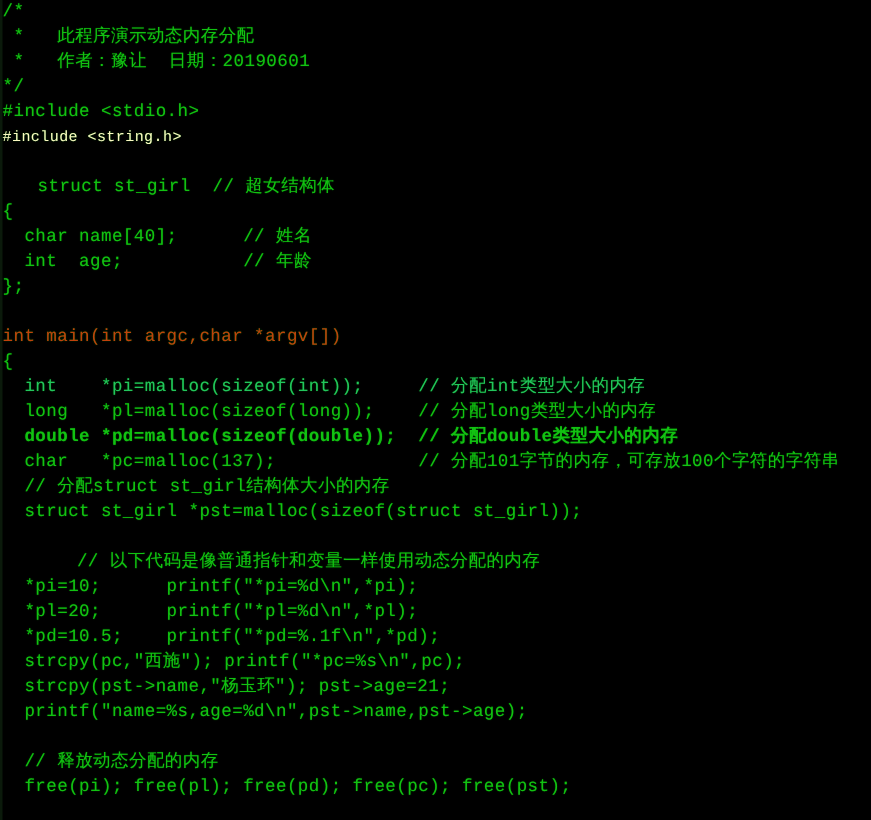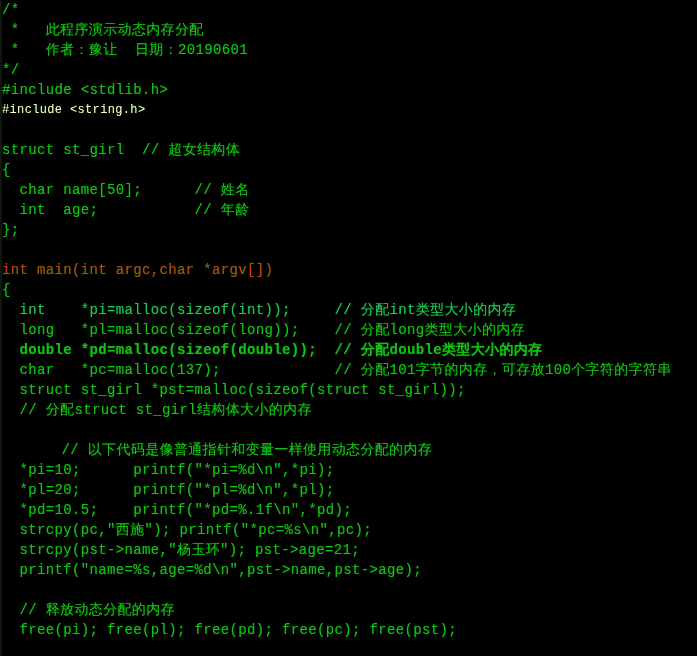--- a/index.html
+++ b/index.html
@@ -52,37 +52,37 @@
 </head>
 <body>
 
 <div id="terminal" style="background: rgb(0, 0, 0);">
   <div id="left-edge"></div>
   <div id="code-area">
       <div class="code-line" style="color: rgb(18, 194, 18); height: 20px; line-height: 20px; font-size: 14px;">/*</div>
       <div class="code-line" style="color: rgb(18, 194, 18); height: 20px; line-height: 20px; font-size: 14px;"> *   此程序演示动态内存分配</div>
       <div class="code-line" style="color: rgb(18, 194, 18); height: 20px; line-height: 20px; font-size: 14px;"> *   作者：豫让  日期：20190601</div>
       <div class="code-line" style="color: rgb(18, 194, 18); height: 20px; line-height: 20px; font-size: 14px;">*/</div>
-      <div class="code-line" style="color: rgb(18, 194, 18); height: 20px; line-height: 20px; font-size: 14px;">#include &lt;stdlib.h&gt;</div>
+      <div class="code-line" style="color: rgb(18, 194, 18); height: 20px; line-height: 20px; font-size: 14px;">#include &lt;stdio.h&gt;</div>
       <div class="code-line" style="color: #fef9c3; height: 20px; line-height: 20px; font-size: 12px;">#include &lt;string.h&gt;</div>
       <div class="code-line blank" style="height: 20px; line-height: 20px; font-size: 14px;">&nbsp;</div>
-      <div class="code-line" style="color: rgb(18, 194, 18); height: 20px; line-height: 20px; font-size: 14px;">struct st_girl  // 超女结构体</div>
+      <div class="code-line" style="color: rgb(18, 194, 18); height: 20px; line-height: 20px; font-size: 14px; padding-left: 28px;">struct st_girl  // 超女结构体</div>
       <div class="code-line" style="color: rgb(18, 194, 18); height: 20px; line-height: 20px; font-size: 14px;">{</div>
-      <div class="code-line" style="color: rgb(18, 194, 18); height: 20px; line-height: 20px; font-size: 14px;">  char name[50];      // 姓名</div>
+      <div class="code-line" style="color: rgb(18, 194, 18); height: 20px; line-height: 20px; font-size: 14px;">  char name[40];      // 姓名</div>
       <div class="code-line" style="color: rgb(18, 194, 18); height: 20px; line-height: 20px; font-size: 14px;">  int  age;           // 年龄</div>
       <div class="code-line" style="color: rgb(18, 194, 18); height: 20px; line-height: 20px; font-size: 14px;">};</div>
       <div class="code-line blank" style="height: 20px; line-height: 20px; font-size: 14px;">&nbsp;</div>
       <div class="code-line" style="color: #c2410c; height: 20px; line-height: 20px; font-size: 14px;">int main(int argc,char *argv[])</div>
       <div class="code-line" style="color: rgb(18, 194, 18); height: 20px; line-height: 20px; font-size: 14px;">{</div>
       <div class="code-line" style="color: #22c55e; height: 20px; line-height: 20px; font-size: 14px;">  int    *pi=malloc(sizeof(int));     // 分配int类型大小的内存</div>
       <div class="code-line" style="color: rgb(18, 194, 18); height: 20px; line-height: 20px; font-size: 14px;">  long   *pl=malloc(sizeof(long));    // 分配long类型大小的内存</div>
       <div class="code-line" style="color: rgb(18, 194, 18); height: 20px; line-height: 20px; font-size: 14px; font-weight: bold;">  double *pd=malloc(sizeof(double));  // 分配double类型大小的内存</div>
       <div class="code-line" style="color: rgb(18, 194, 18); height: 20px; line-height: 20px; font-size: 14px;">  char   *pc=malloc(137);             // 分配101字节的内存，可存放100个字符的字符串</div>
+      <div class="code-line" style="color: rgb(18, 194, 18); height: 20px; line-height: 20px; font-size: 14px;">  // 分配struct st_girl结构体大小的内存</div>
       <div class="code-line" style="color: rgb(18, 194, 18); height: 20px; line-height: 20px; font-size: 14px;">  struct st_girl *pst=malloc(sizeof(struct st_girl));</div>
-      <div class="code-line" style="color: rgb(18, 194, 18); height: 20px; line-height: 20px; font-size: 14px;">  // 分配struct st_girl结构体大小的内存</div>
       <div class="code-line blank" style="height: 20px; line-height: 20px; font-size: 14px;">&nbsp;</div>
       <div class="code-line" style="color: rgb(18, 194, 18); height: 20px; line-height: 20px; font-size: 14px; padding-left: 42px;">  // 以下代码是像普通指针和变量一样使用动态分配的内存</div>
       <div class="code-line" style="color: rgb(18, 194, 18); height: 20px; line-height: 20px; font-size: 14px;">  *pi=10;      printf("*pi=%d\n",*pi);</div>
       <div class="code-line" style="color: rgb(18, 194, 18); height: 20px; line-height: 20px; font-size: 14px;">  *pl=20;      printf("*pl=%d\n",*pl);</div>
       <div class="code-line" style="color: rgb(18, 194, 18); height: 20px; line-height: 20px; font-size: 14px;">  *pd=10.5;    printf("*pd=%.1f\n",*pd);</div>
       <div class="code-line" style="color: rgb(18, 194, 18); height: 20px; line-height: 20px; font-size: 14px;">  strcpy(pc,"西施"); printf("*pc=%s\n",pc);</div>
       <div class="code-line" style="color: rgb(18, 194, 18); height: 20px; line-height: 20px; font-size: 14px;">  strcpy(pst-&gt;name,"杨玉环"); pst-&gt;age=21;</div>
       <div class="code-line" style="color: rgb(18, 194, 18); height: 20px; line-height: 20px; font-size: 14px;">  printf("name=%s,age=%d\n",pst-&gt;name,pst-&gt;age);</div>
       <div class="code-line blank" style="height: 20px; line-height: 20px; font-size: 14px;">&nbsp;</div>
       <div class="code-line" style="color: rgb(18, 194, 18); height: 20px; line-height: 20px; font-size: 14px;">  // 释放动态分配的内存</div>

